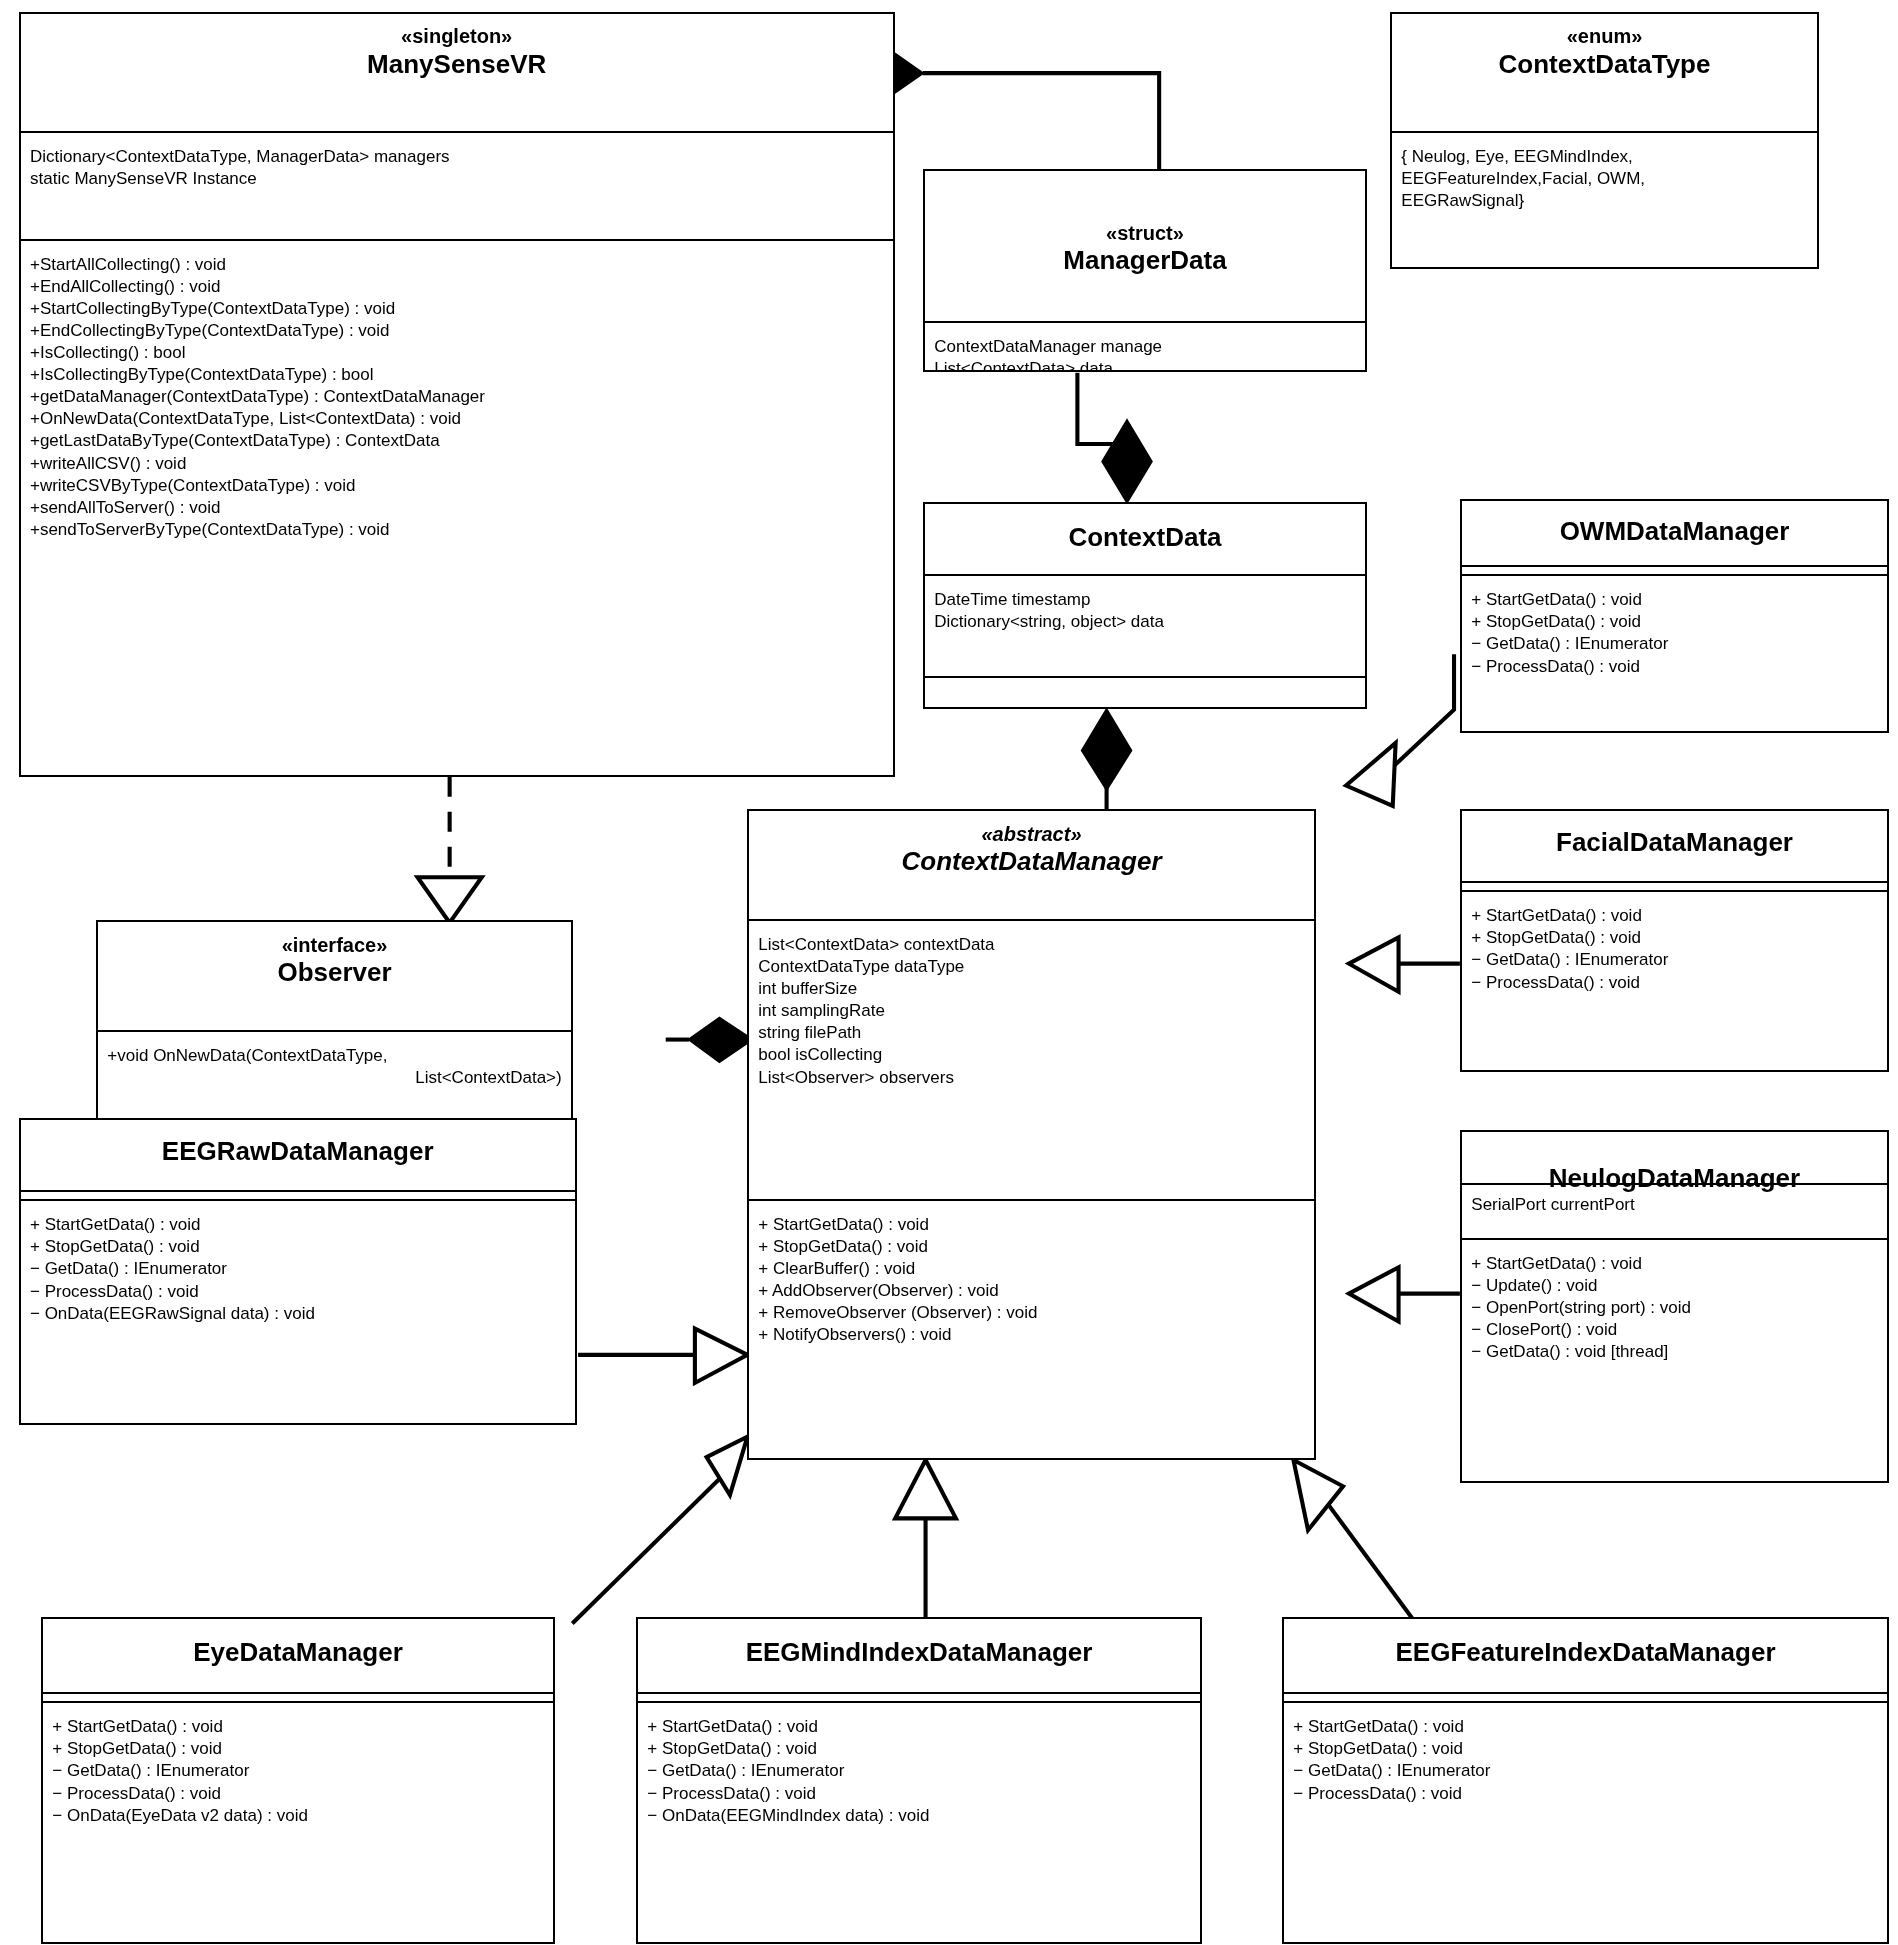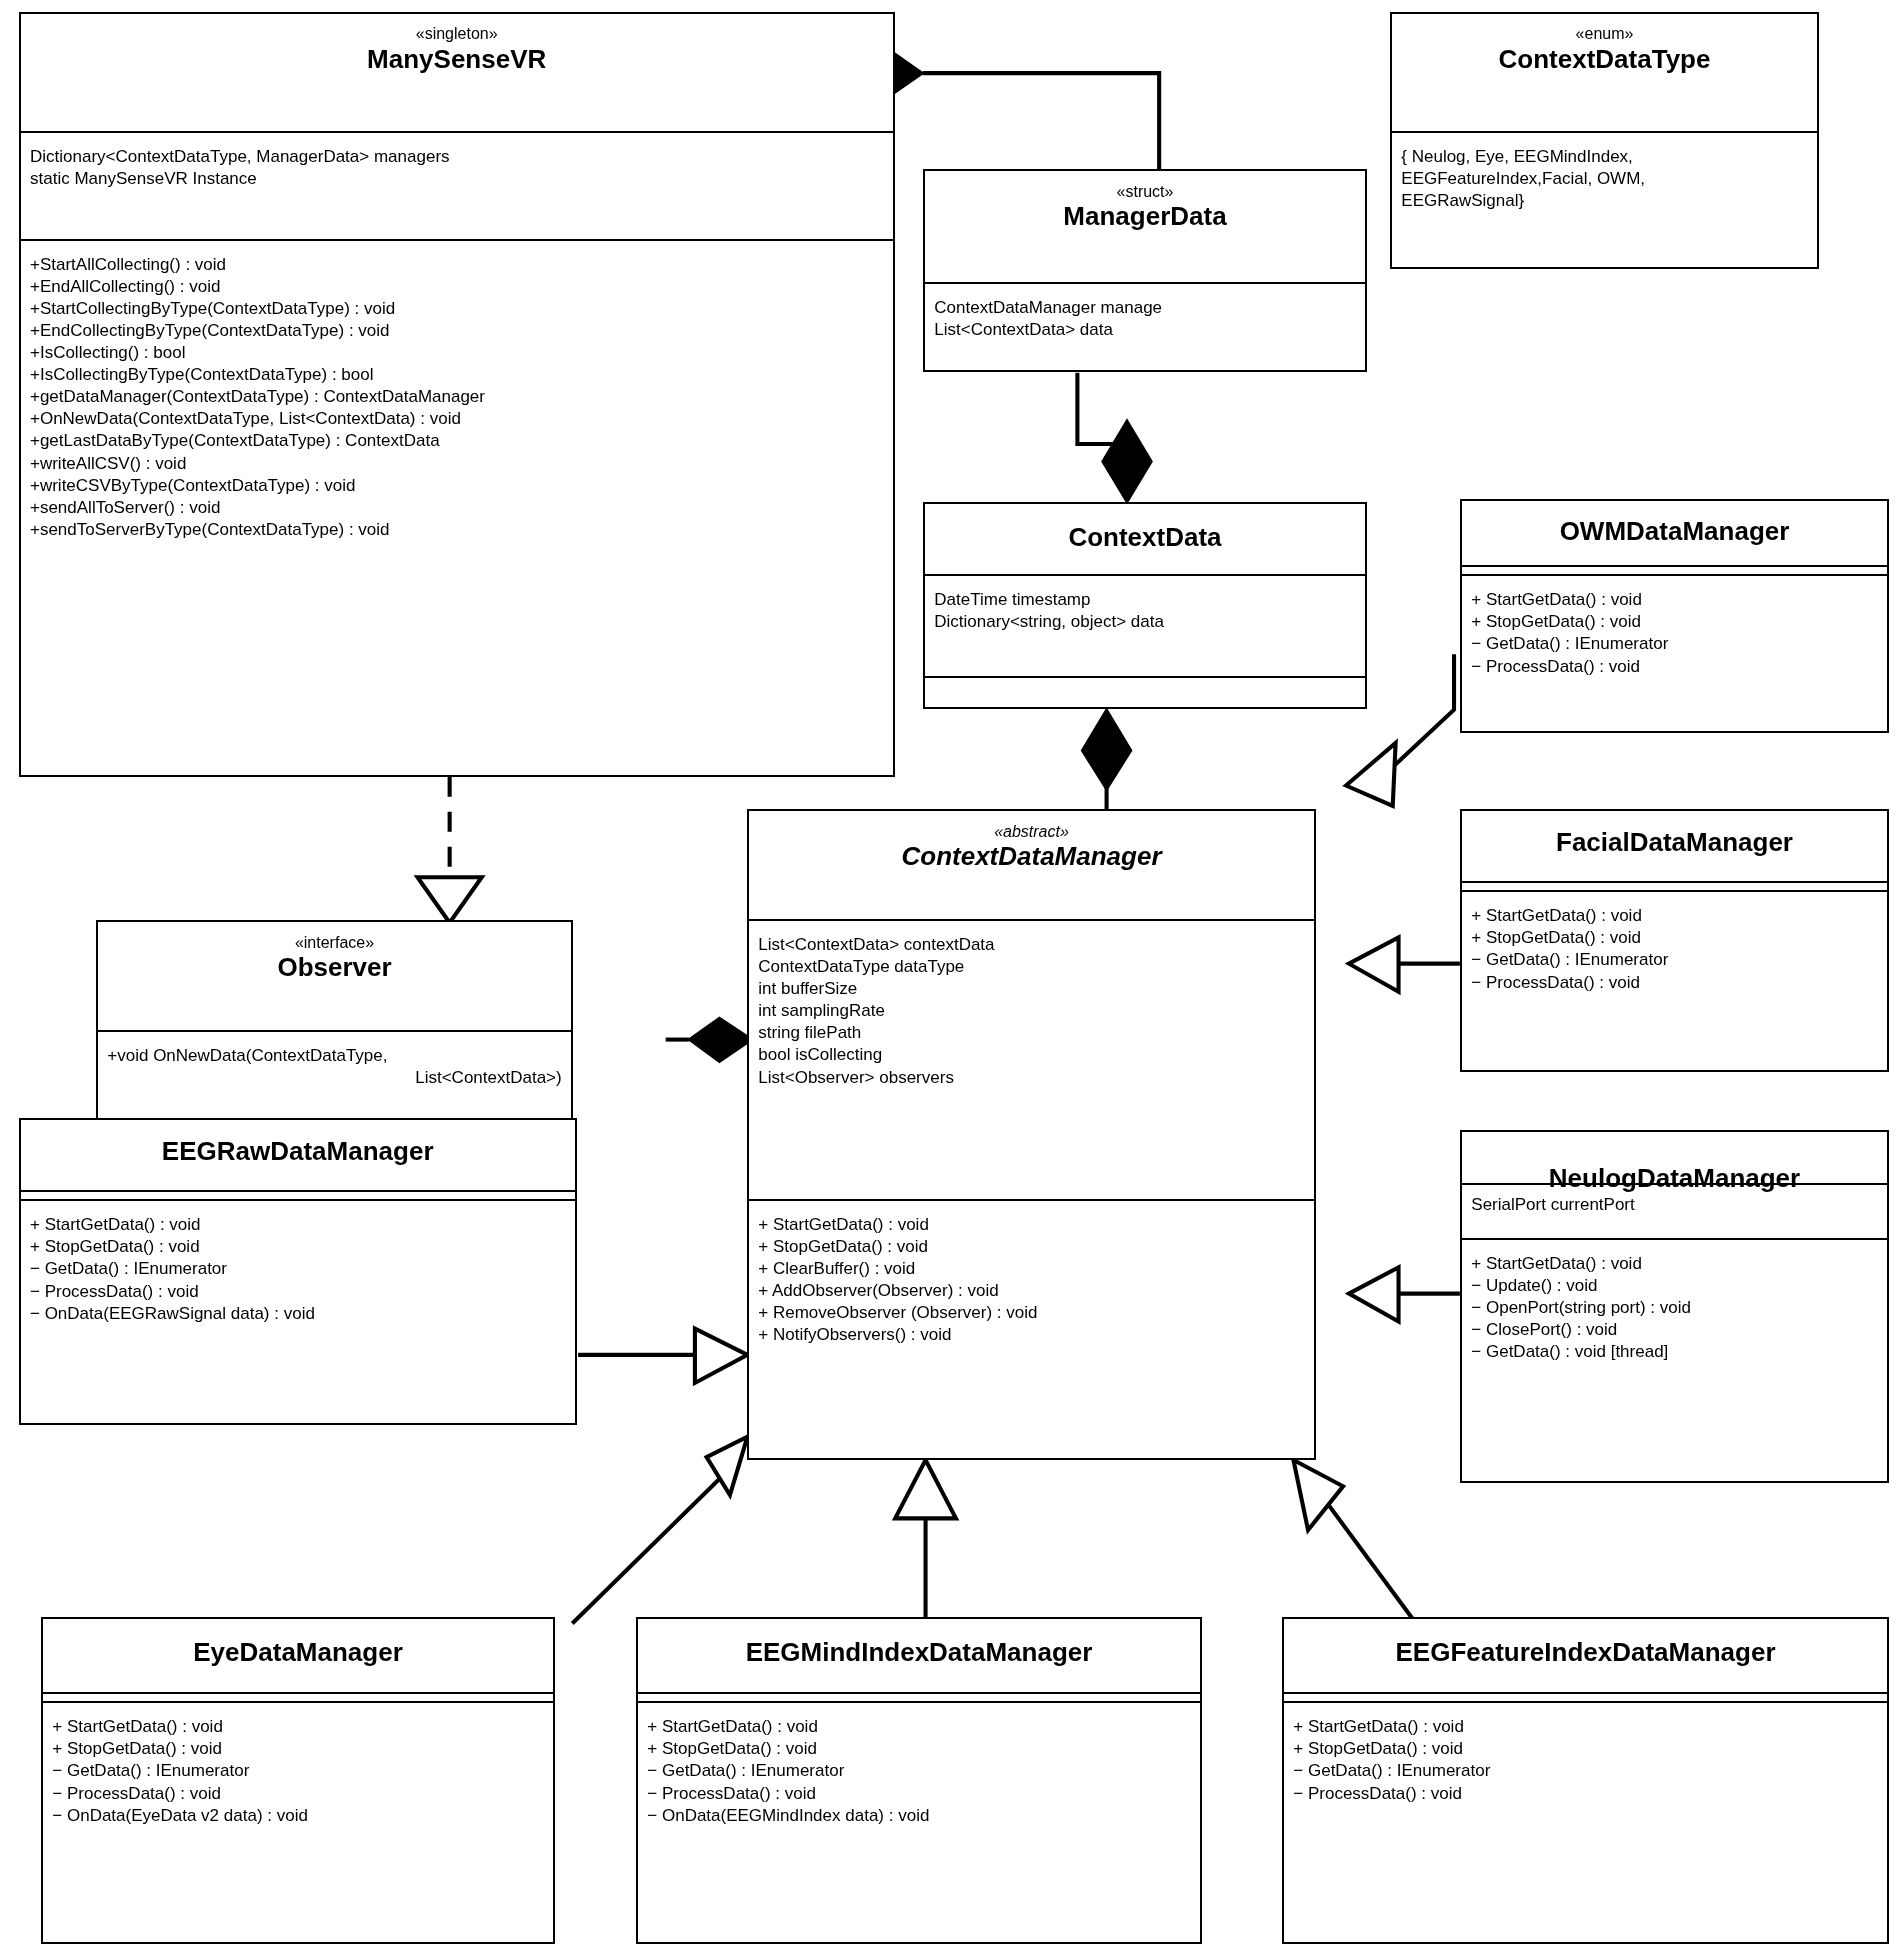--- a/index.html
+++ b/index.html
@@ -44,22 +44,22 @@
     text-align: center;
     font-weight: bold;
     font-size: 24px;
     line-height: 1.22;
     padding-top: 10.5px;
     padding-bottom: 10.5px;
     white-space: nowrap;
   }
   .stereo {
     display: block;
-    font-weight: normal;
-    font-size: 16px;
+    font-weight: bold;
+    font-size: 20px;
   }
   .cls-name {
     display: block;
     font-weight: bold;
     font-size: 26px;
   }
   .italic .stereo, .italic .cls-name { font-style: italic; }
   .attr-comp, .op-comp {
     font-size: 17px;
     line-height: 1.30;
@@ -159,21 +159,21 @@
       <div class="row">+OnNewData(ContextDataType, List&lt;ContextData) : void</div>
       <div class="row">+getLastDataByType(ContextDataType) : ContextData</div>
       <div class="row">+writeAllCSV() : void</div>
       <div class="row">+writeCSVByType(ContextDataType) : void</div>
       <div class="row">+sendAllToServer() : void</div>
       <div class="row">+sendToServerByType(ContextDataType) : void</div>
     </div>
   </div>
 
   <div class="uml-class" style="left:923px; top:169px; width:444px; height:203px;">
-    <div class="compartment name-comp" style="height:111px;">
+    <div class="compartment name-comp" style="height:111px;margin-top:39px;">
       <span class="stereo">«struct»</span>
       <span class="cls-name">ManagerData</span>
     </div>
     <div class="compartment attr-comp divider-top pad-lg">
       <div class="row">ContextDataManager manage</div>
       <div class="row">List&lt;ContextData&gt; data</div>
     </div>
   </div>
 
   <div class="uml-class" style="left:1390px; top:11.7px; width:429px; height:257px;">

